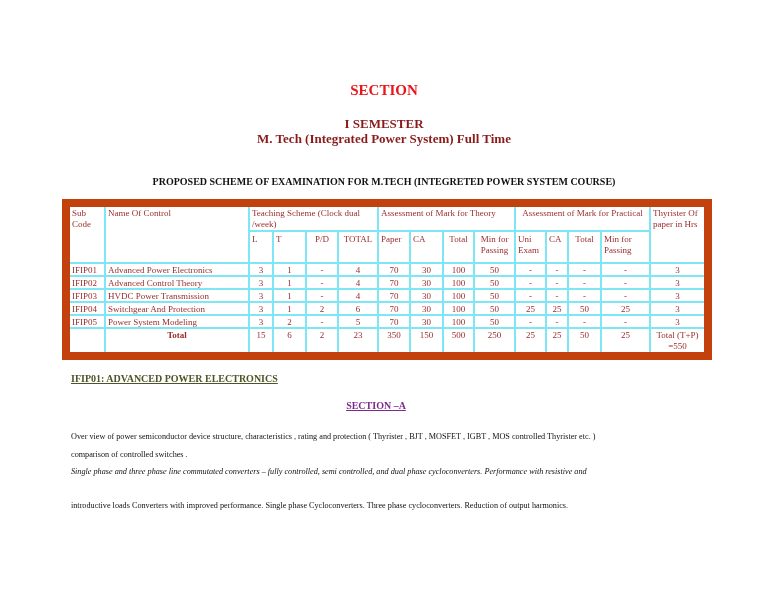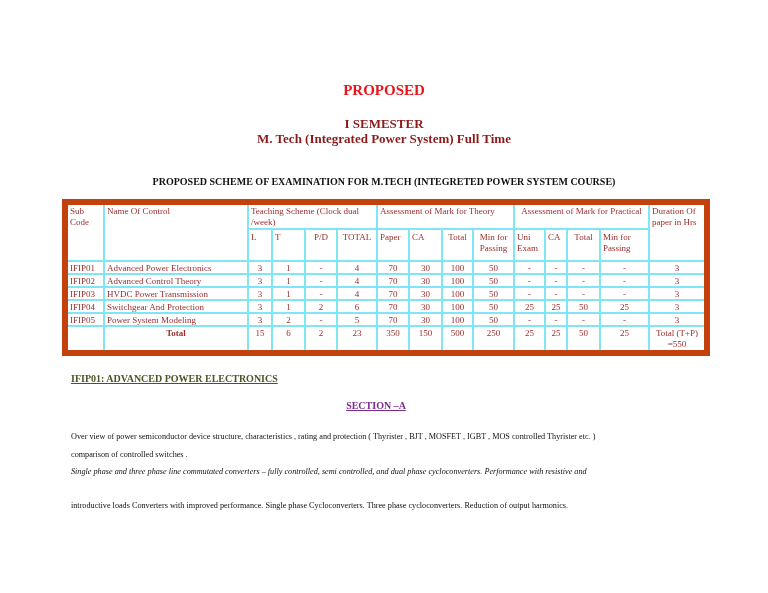--- a/index.html
+++ b/index.html
@@ -3,37 +3,37 @@
 <meta charset="utf-8">
 <style>
   html, body { margin:0; padding:0; background:#ffffff; }
   body { width:768px; height:593px; position:relative; overflow:hidden; font-family:"Liberation Serif", "DejaVu Serif", serif; }
   .title { position:absolute; left:0; width:768px; text-align:center; font-weight:bold; }
   #syllabus { top:82px; font-size:15px; color:#e8151b; }
   #semester { top:116px; font-size:13px; color:#8b1a1a; }
   #program { top:131px; font-size:13px; color:#8b1a1a; }
   #scheme { top:176px; font-size:10px; color:#111; font-weight:bold; }
 
-  table.exam { position:absolute; left:62px; top:199px; border-collapse:collapse; border:6px solid #c2410c; font-size:9px; color:#9b2d2d; table-layout:fixed; }
+  table.exam { position:absolute; left:62px; top:199px; border-collapse:collapse; border:8px solid #c2410c; font-size:9px; color:#9b2d2d; table-layout:fixed; }
   table.exam td { border:2px solid #7fe6f6; padding:0 2px; vertical-align:top; line-height:11px; }
   table.exam td.c { text-align:center; }
   tr.h1 td { height:18px; padding-top:1px; }
   tr.h2 td { height:28px; padding-top:2px; }
   tr.d td { height:10px; line-height:10px; padding-top:1px; padding-bottom:0; }
   tr.t td { height:22px; padding-top:1px; }
   .bold { font-weight:bold; }
 
   #subject-heading { position:absolute; left:71px; top:373px; font-size:10px; font-weight:bold; color:#4c5526; text-decoration:underline; }
   #section-a { position:absolute; left:0; width:752px; top:400px; text-align:center; font-size:10px; font-weight:bold; color:#7e2a8c; text-decoration:underline; }
   .para { position:absolute; left:71px; font-size:8.2px; color:#111; line-height:11px; white-space:nowrap; }
 </style>
 </head>
 <body>
 
-<div id="syllabus" class="title">PROPOSED</div>
+<div id="syllabus" class="title">SECTION</div>
 <div id="semester" class="title">I SEMESTER</div>
 <div id="program" class="title">M. Tech (Integrated Power System) Full Time</div>
 <div id="scheme" class="title">PROPOSED SCHEME OF EXAMINATION FOR M.TECH (INTEGRETED POWER SYSTEM COURSE)</div>
 
 <table class="exam">
   <colgroup>
     <col style="width:39px">
       <col style="width:144px">
     <col style="width:24px">
       <col style="width:33px">
@@ -49,21 +49,21 @@
       <col style="width:49px">
     <col style="width:58px">
   </colgroup>
   <tbody>
       <tr class="h1">
     <td rowspan="2">Sub Code</td>
     <td rowspan="2">Name Of  Control</td>
     <td colspan="4">Teaching Scheme (Clock dual /week)</td>
     <td colspan="4">Assessment of Mark for Theory</td>
     <td colspan="4" class="c">Assessment of Mark for Practical</td>
-    <td rowspan="2">Duration Of paper in Hrs</td>
+    <td rowspan="2">Thyrister Of paper in Hrs</td>
   </tr>
   <tr class="h2">
     <td>L</td>
     <td>T</td>
     <td class="c">P/D</td>
     <td class="c">TOTAL</td>
     <td>Paper</td>
     <td>CA</td>
     <td class="c">Total</td>
     <td class="c">Min for Passing</td>

